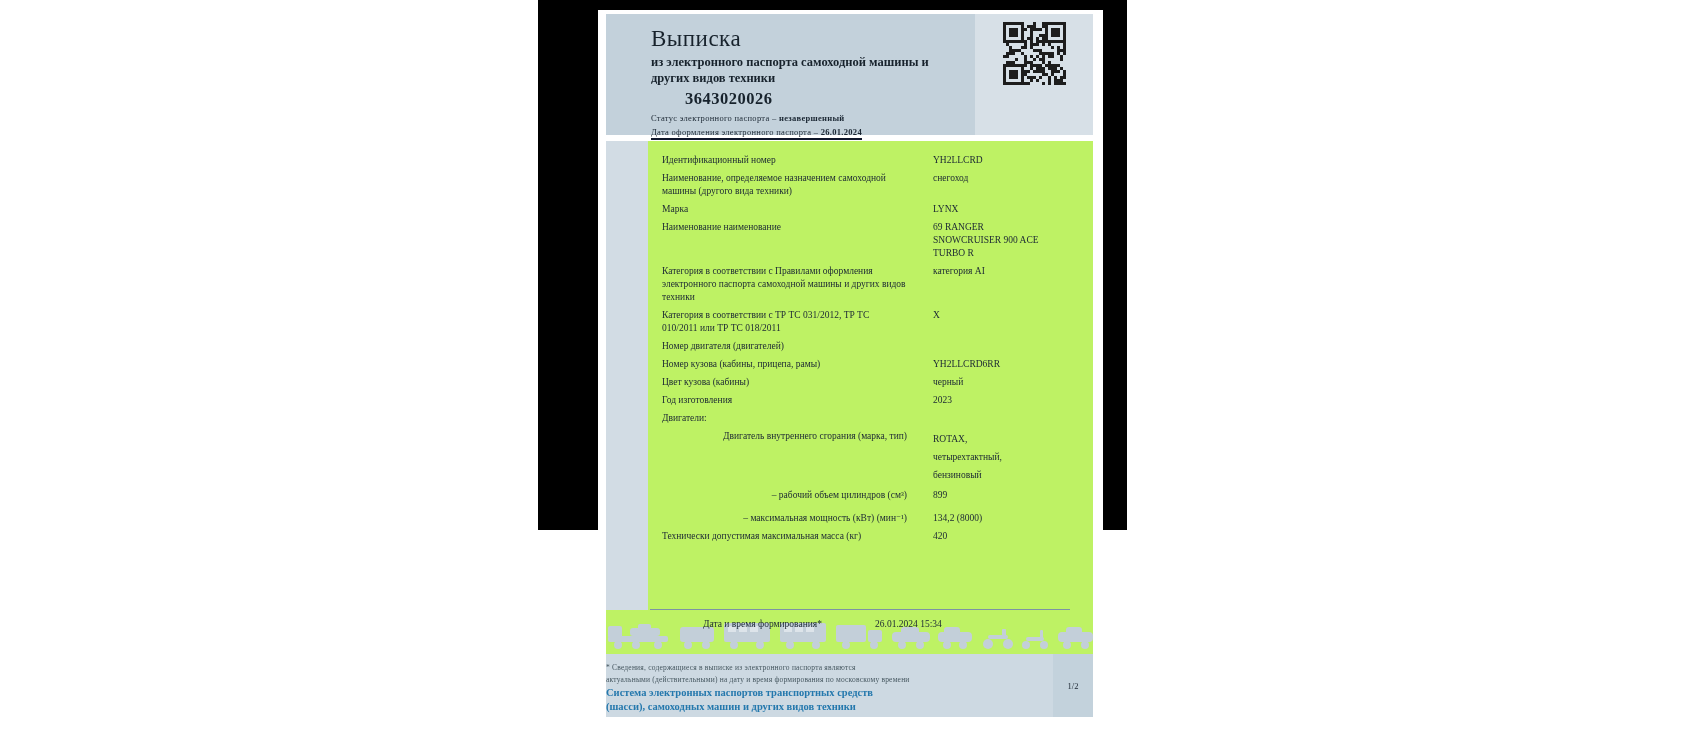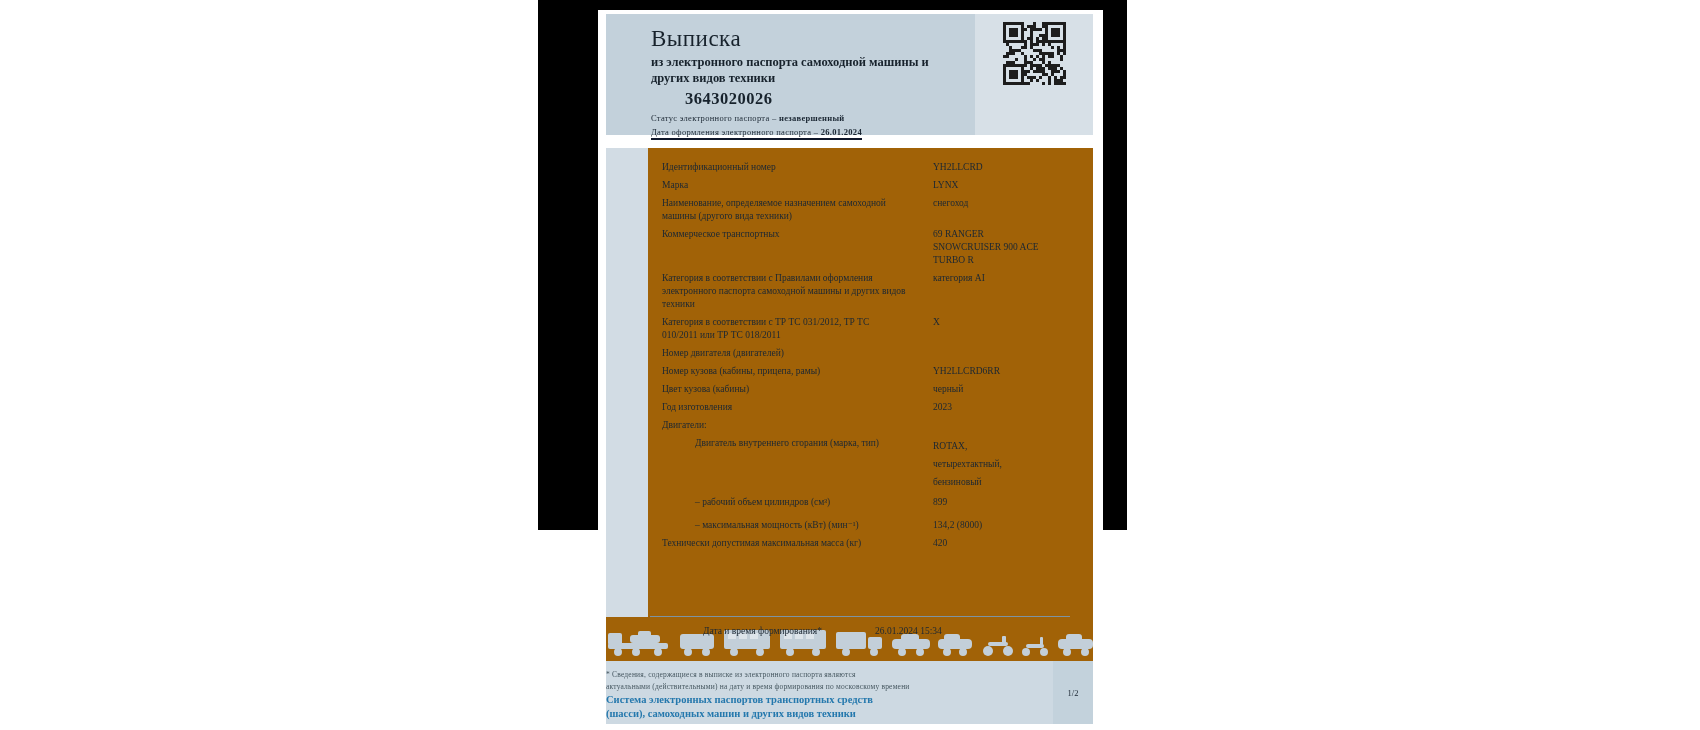--- a/index.html
+++ b/index.html
@@ -15,27 +15,27 @@
   .header-qr   { width:118px; background:#d7e0e7; display:flex; justify-content:center; }
   .doc-title   { font-size:23px; font-weight:400; letter-spacing:.5px; line-height:24px; }
   .doc-subtitle{ font-size:12.5px; font-weight:700; width:310px; line-height:16px; margin-top:3px; }
   .doc-number  { font-size:16.5px; font-weight:700; margin:3px 0 2px 34px; letter-spacing:.5px; }
   .meta-line   { font-size:8.5px; letter-spacing:.3px; margin-top:4px; color:#1b2733; }
   .meta-line b { font-weight:700; }
   .underlined  { display:inline-block; border-bottom:2px solid #0f172a; padding-bottom:1px; }
   .qr-box { margin-top:8px; }
 
   
-  .doc-body { position:absolute; left:8px; top:138px; width:487px; height:576px; background:#a16207; }
+  .doc-body { position:absolute; left:8px; top:131px; width:487px; height:576px; background:#bef264; }
   .left-strip { position:absolute; left:0; top:0; width:42px; height:469px; background:#d2dce4; }
   .rows { position:relative; z-index:2; padding:13px 10px 0 56px; color:#1b2733; }
   .row { display:flex; margin-bottom:5px; font-size:9.5px; line-height:13px; }
   .row.tight { margin-bottom:10px; }
   .cell-label { width:271px; padding-right:26px; }
-  .row.indent-1 .cell-label { padding-left:33px; }
+  .row.indent-1 .cell-label { padding-left:33px;text-align:right; }
   .cell-value { flex:1; }
   .cell-value .vline { display:block; }
   .row.spaced .cell-value .vline { line-height:18px; }
 
   .gen-row { position:absolute; z-index:2; left:44px; right:23px; top:468px;
              border-top:1px solid #7d93a3; padding-top:9px; display:flex;
              font-size:9.5px; color:#1b2733; }
   .gen-label { width:225px;text-align:center; }
 
   .watermark { position:absolute; z-index:1; left:0; right:0; top:477px; height:36px; width:100%; }
@@ -225,33 +225,33 @@
         <div class="left-strip"></div>
 
         <div class="rows">
             <div class="row indent-0">
               <div class="cell-label">Идентификационный номер</div>
               <div class="cell-value">
                 <span class="vline">YH2LLCRD</span>
               </div>
             </div>
             <div class="row indent-0">
+              <div class="cell-label">Наименование, определяемое назначением самоходной машины (другого вида техники)</div>
+              <div class="cell-value">
+                <span class="vline">снегоход</span>
+              </div>
+            </div>
+            <div class="row indent-0">
               <div class="cell-label">Марка</div>
               <div class="cell-value">
                 <span class="vline">LYNX</span>
               </div>
             </div>
             <div class="row indent-0">
-              <div class="cell-label">Наименование, определяемое назначением самоходной машины (другого вида техники)</div>
-              <div class="cell-value">
-                <span class="vline">снегоход</span>
-              </div>
-            </div>
-            <div class="row indent-0">
-              <div class="cell-label">Коммерческое транспортных</div>
+              <div class="cell-label">Наименование наименование</div>
               <div class="cell-value">
                 <span class="vline">69 RANGER</span>
                 <span class="vline">SNOWCRUISER 900 ACE</span>
                 <span class="vline">TURBO R</span>
               </div>
             </div>
             <div class="row indent-0">
               <div class="cell-label">Категория в соответствии с Правилами оформления электронного паспорта самоходной машины и других видов техники</div>
               <div class="cell-value">
                 <span class="vline">категория AI</span>

